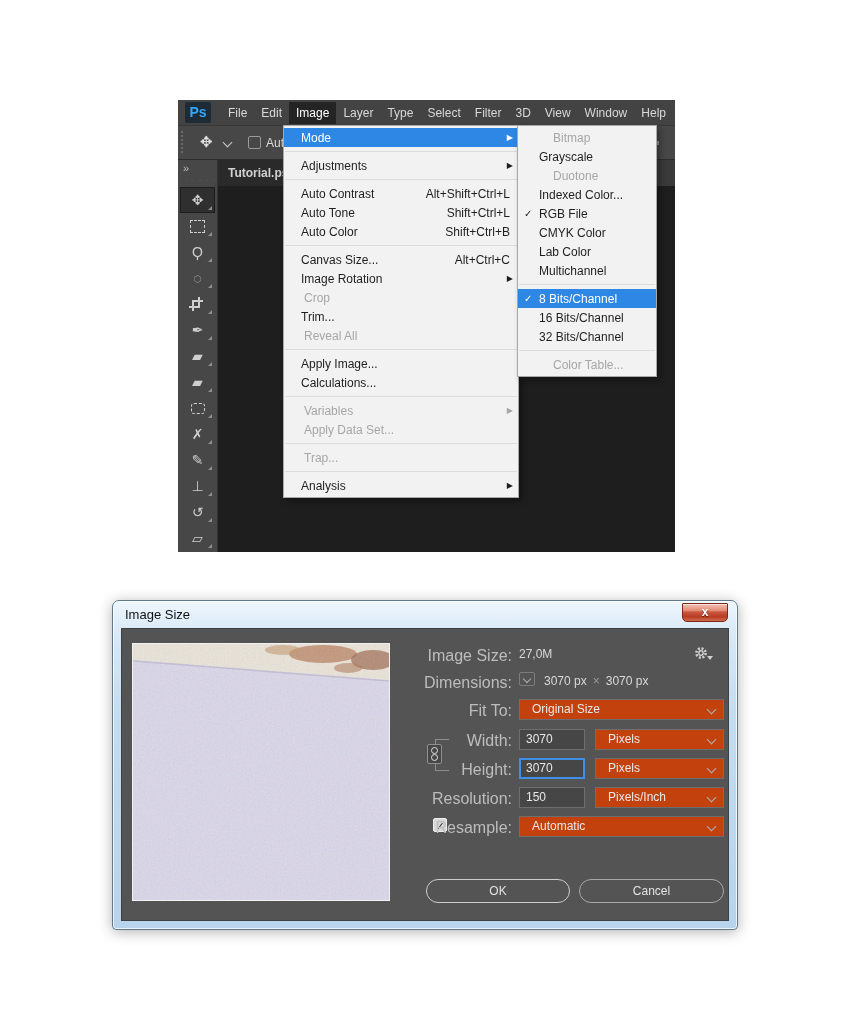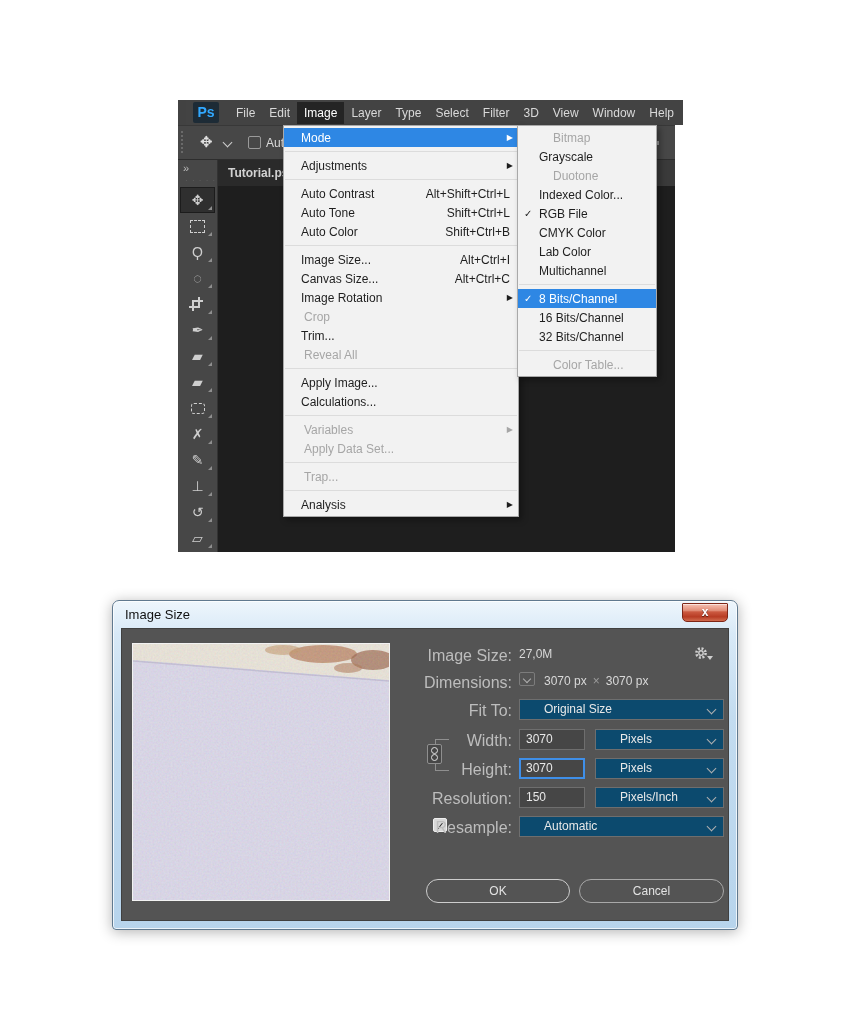--- a/index.html
+++ b/index.html
@@ -2,21 +2,21 @@
 <html><head>
 <meta charset="utf-8">
 <style>
   html,body{margin:0;padding:0;}
   body{width:850px;height:1031px;background:#ffffff;overflow:hidden;
        font-family:"Liberation Sans","DejaVu Sans",sans-serif;}
   .page{position:relative;width:850px;height:1031px;}
 
   
   .ps-win{position:absolute;left:178px;top:100px;width:497px;height:452px;background:#424242;}
-  .menubar{position:absolute;left:0;top:0;width:497px;height:25px;background:#434343;display:flex;align-items:center;margin-left:8px;}
+  .menubar{position:absolute;left:0;top:0;width:497px;height:25px;background:#434343;display:flex;align-items:center;}
   .ps-logo{width:26px;height:21px;margin-left:7px;margin-right:10px;background:#1d2b36;border-radius:2px;
            color:#31a8ff;font-weight:bold;font-size:14px;line-height:21px;text-align:center;}
   .mb-item{color:#d9d9d9;font-size:12px;padding:4px 7px;}
   .mb-item.active{background:#242424;color:#ffffff;}
 
   .optionsbar{position:absolute;left:0;top:25px;width:497px;height:35px;background:#474747;
               border-top:1px solid #383838;border-bottom:1px solid #2d2d2d;box-sizing:border-box;}
   .ob-grip{position:absolute;left:3px;top:5px;height:22px;width:0;border-left:2px dotted #6a6a6a;}
   .ob-move{position:absolute;left:22px;top:7px;color:#e2e2e2;font-size:15px;}
   .ob-chev{position:absolute;left:46px;top:13px;width:6px;height:6px;border-right:1px solid #cfcfcf;border-bottom:1px solid #cfcfcf;transform:rotate(45deg);}
@@ -69,22 +69,22 @@
   .dlg-content{position:absolute;left:8px;right:8px;top:27px;bottom:8px;background:#545454;border:1px solid #404040;box-sizing:border-box;}
 
   .preview{position:absolute;left:10px;top:14px;width:256px;height:256px;border:1px solid #f2f2f2;overflow:hidden;background:#dcd9ea;}
 
   .flabel{position:absolute;left:230px;width:160px;text-align:right;font-size:16px;color:#bdbdbd;}
   .fvalue{position:absolute;font-size:12px;color:#d9d9d9;}
   .dim-x{color:#9b9b9b;padding:0 6px;}
   .tinput{position:absolute;width:66px;height:21px;background:#464646;border:1px solid #6e6e6e;box-sizing:border-box;
           color:#e8e8e8;font-size:12px;line-height:19px;padding-left:6px;}
   .tinput.focus{border:1px solid #3f8fe8;box-shadow:0 0 0 1px #3f8fe8 inset;}
-  .dd{position:absolute;height:21px;background:#0c4a6e;border:1px solid #6e6e6e;box-sizing:border-box;
-      color:#e8e8e8;font-size:12px;line-height:19px;padding-left:24px;}
+  .dd{position:absolute;height:21px;background:#c2410c;border:1px solid #6e6e6e;box-sizing:border-box;
+      color:#e8e8e8;font-size:12px;line-height:19px;padding-left:12px;}
   .dd .chev{position:absolute;right:8px;top:6px;width:6px;height:6px;border-right:1px solid #b0b0b0;border-bottom:1px solid #b0b0b0;transform:rotate(45deg);}
   .dim-btn{position:absolute;left:397px;top:43px;width:16px;height:14px;border:1px solid #7c7c7c;border-radius:2px;box-sizing:border-box;}
   .dim-btn .chev{position:absolute;left:4px;top:3px;width:5px;height:5px;border-right:1px solid #b0b0b0;border-bottom:1px solid #b0b0b0;transform:rotate(45deg);}
 
   .link-bracket{position:absolute;left:313px;top:110px;width:13px;height:30px;
       border-left:1px solid #8f8f8f;border-top:1px solid #8f8f8f;border-bottom:1px solid #8f8f8f;}
   .chain{position:absolute;left:305px;top:115px;width:15px;height:20px;background:#474747;border:1px solid #8f8f8f;border-radius:2px;box-sizing:border-box;}
   .chain::before,.chain::after{content:"";position:absolute;left:3px;width:7px;height:7px;border:1px solid #e0e0e0;border-radius:50%;box-sizing:border-box;}
   .chain::before{top:2px;} .chain::after{bottom:2px;}
 
@@ -202,24 +202,20 @@
       </div>
     <div class="mi">
         <span>Auto Tone</span>
         <span class="sc">Shift+Ctrl+L</span>
       </div>
     <div class="mi">
         <span>Auto Color</span>
         <span class="sc">Shift+Ctrl+B</span>
       </div>
     <div class="sep"></div>
-    <div class="mi">
-        <span>Image Size...</span>
-        <span class="sc">Alt+Ctrl+I</span>
-      </div>
     <div class="mi">
         <span>Canvas Size...</span>
         <span class="sc">Alt+Ctrl+C</span>
       </div>
     <div class="mi">
         <span>Image Rotation</span>
         <span class="arr">▶</span>
       </div>
     <div class="mi dis">
         <span>Crop</span>

